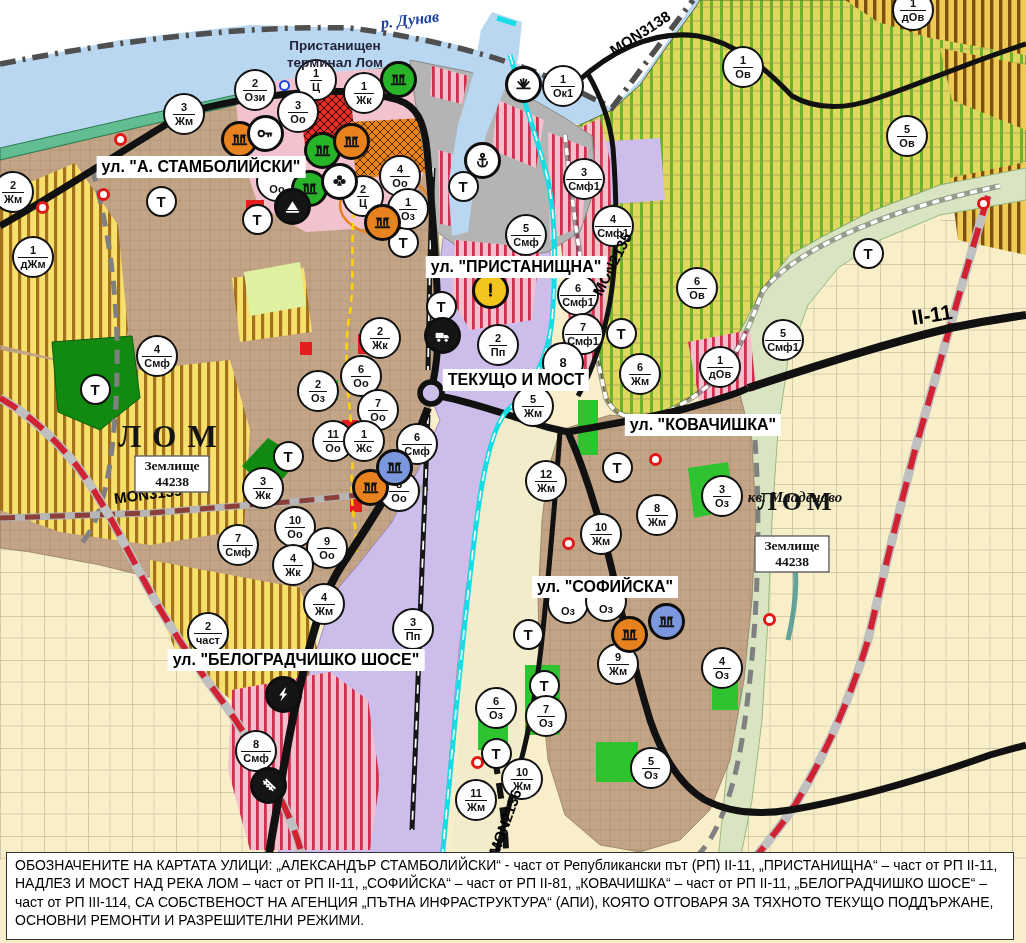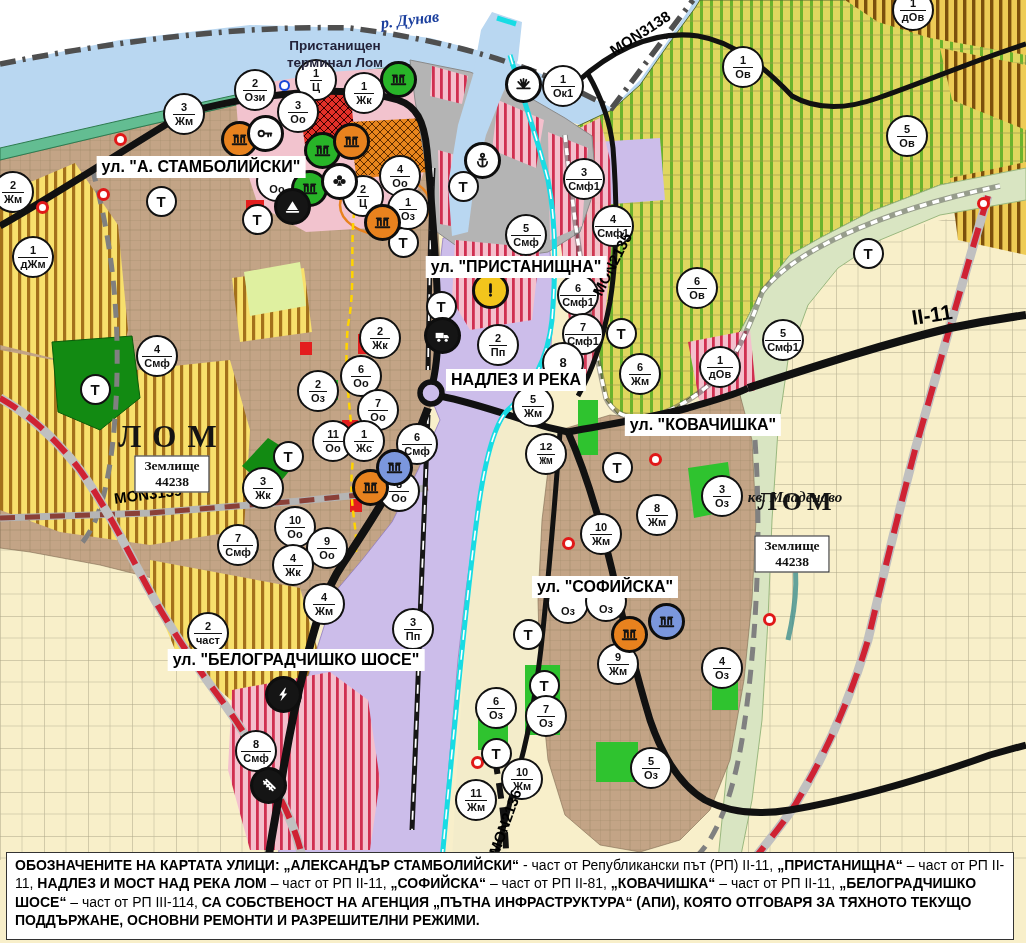--- a/index.html
+++ b/index.html
@@ -43,21 +43,21 @@
   .city-label.west{font-size:31px;letter-spacing:11px;}
   .city-label.east{font-size:26px;letter-spacing:5px;}
   .district-label{position:absolute;transform:translate(-50%,-50%);color:#141414;white-space:nowrap;
        font-family:"Liberation Serif",serif;font-weight:bold;font-style:italic;font-size:15px;z-index:25;}
   .land-box{position:absolute;transform:translate(-50%,-50%);background:#fff;border:1.5px solid #222;
        font-family:"Liberation Serif",serif;font-weight:bold;font-size:13.5px;color:#111;
        text-align:center;line-height:1.15;padding:2px 9px;z-index:25;white-space:nowrap;}
   
   .notice{position:absolute;left:6px;right:12px;top:852px;height:80px;background:#fff;border:1.6px solid #333;
        padding:3px 8px;font-size:14px;color:#000;line-height:1.32;z-index:40;}
-  .notice b{font-weight:bold;}
+  .notice b{font-weight:normal;}
 </style>
 </head>
 <body>
 
 <div class="stage">
 
 <svg class="mapbg" width="1026" height="943" viewBox="0 0 1026 943">
   <defs>
     <pattern id="pYellow" width="9" height="9" patternUnits="userSpaceOnUse">
       <rect width="9" height="9" fill="#f8e06c"></rect>
@@ -313,21 +313,21 @@
       </div>
       <div class="zmark only" style="left: 563px; top: 363px;">8</div>
       <div class="zmark" style="left: 533px; top: 406px;">
         <span class="zn">5</span>
         <span class="zc">Жм</span>
       </div>
       <div class="zmark" style="left: 640px; top: 374px;">
         <span class="zn">6</span>
         <span class="zc">Жм</span>
       </div>
-      <div class="zmark" style="left: 546px; top: 454px; font-family: Liberation Mono, monospace;">
+      <div class="zmark" style="left: 546px; top: 481px;">
         <span class="zn">12</span>
         <span class="zc">Жм</span>
       </div>
       <div class="zmark" style="left: 601px; top: 534px;">
         <span class="zn">10</span>
         <span class="zc">Жм</span>
       </div>
       <div class="zmark" style="left: 657px; top: 515px;">
         <span class="zn">8</span>
         <span class="zc">Жм</span>
@@ -547,21 +547,21 @@
       <div class="dot" style="left: 103px; top: 194px;"></div>
       <div class="dot" style="left: 42px; top: 207px;"></div>
       <div class="dot" style="left: 655px; top: 459px;"></div>
       <div class="dot" style="left: 477px; top: 762px;"></div>
       <div class="dot" style="left: 769px; top: 619px;"></div>
       <div class="dot" style="left: 983px; top: 203px;"></div>
       <div class="dot" style="left: 568px; top: 543px;"></div>
       <div class="dot blue" style="left: 284px; top: 85px;"></div>
       <div class="street-label" style="left: 201px; top: 167px;">ул. "А. СТАМБОЛИЙСКИ"</div>
       <div class="street-label" style="left: 516px; top: 267px;">ул. "ПРИСТАНИЩНА"</div>
-      <div class="street-label" style="left: 516px; top: 380px;">НАДЛЕЗ И РЕКА</div>
+      <div class="street-label" style="left: 516px; top: 380px;">ТЕКУЩО И МОСТ</div>
       <div class="street-label" style="left: 703px; top: 425px;">ул. "КОВАЧИШКА"</div>
       <div class="street-label" style="left: 605px; top: 587px;">ул. "СОФИЙСКА"</div>
       <div class="street-label" style="left: 296px; top: 660px;">ул. "БЕЛОГРАДЧИШКО ШОСЕ"</div>
       <div class="road-label" style="left: 640px; top: 33px; transform: translate(-50%, -50%) rotate(-33deg);">MON3138</div>
       <div class="road-label" style="left: 612px; top: 264px; transform: translate(-50%, -50%) rotate(-63deg);">MON2135</div>
       <div class="road-label" style="left: 148px; top: 494px; transform: translate(-50%, -50%) rotate(-7deg);">MON3139</div>
       <div class="road-label" style="left: 505px; top: 822px; transform: translate(-50%, -50%) rotate(-70deg);">MON2136</div>
       <div class="road-label big" style="left: 932px; top: 315px; transform: translate(-50%, -50%) rotate(-9deg);">II-11</div>
     </div>
 

